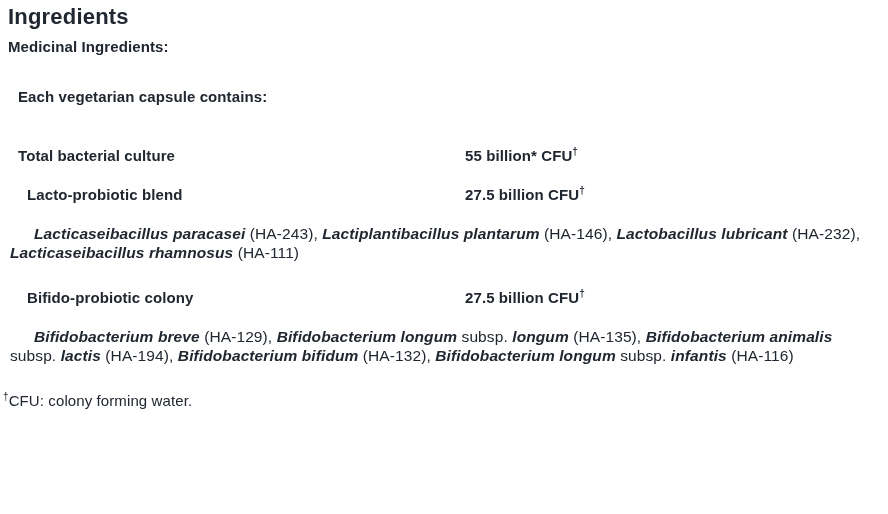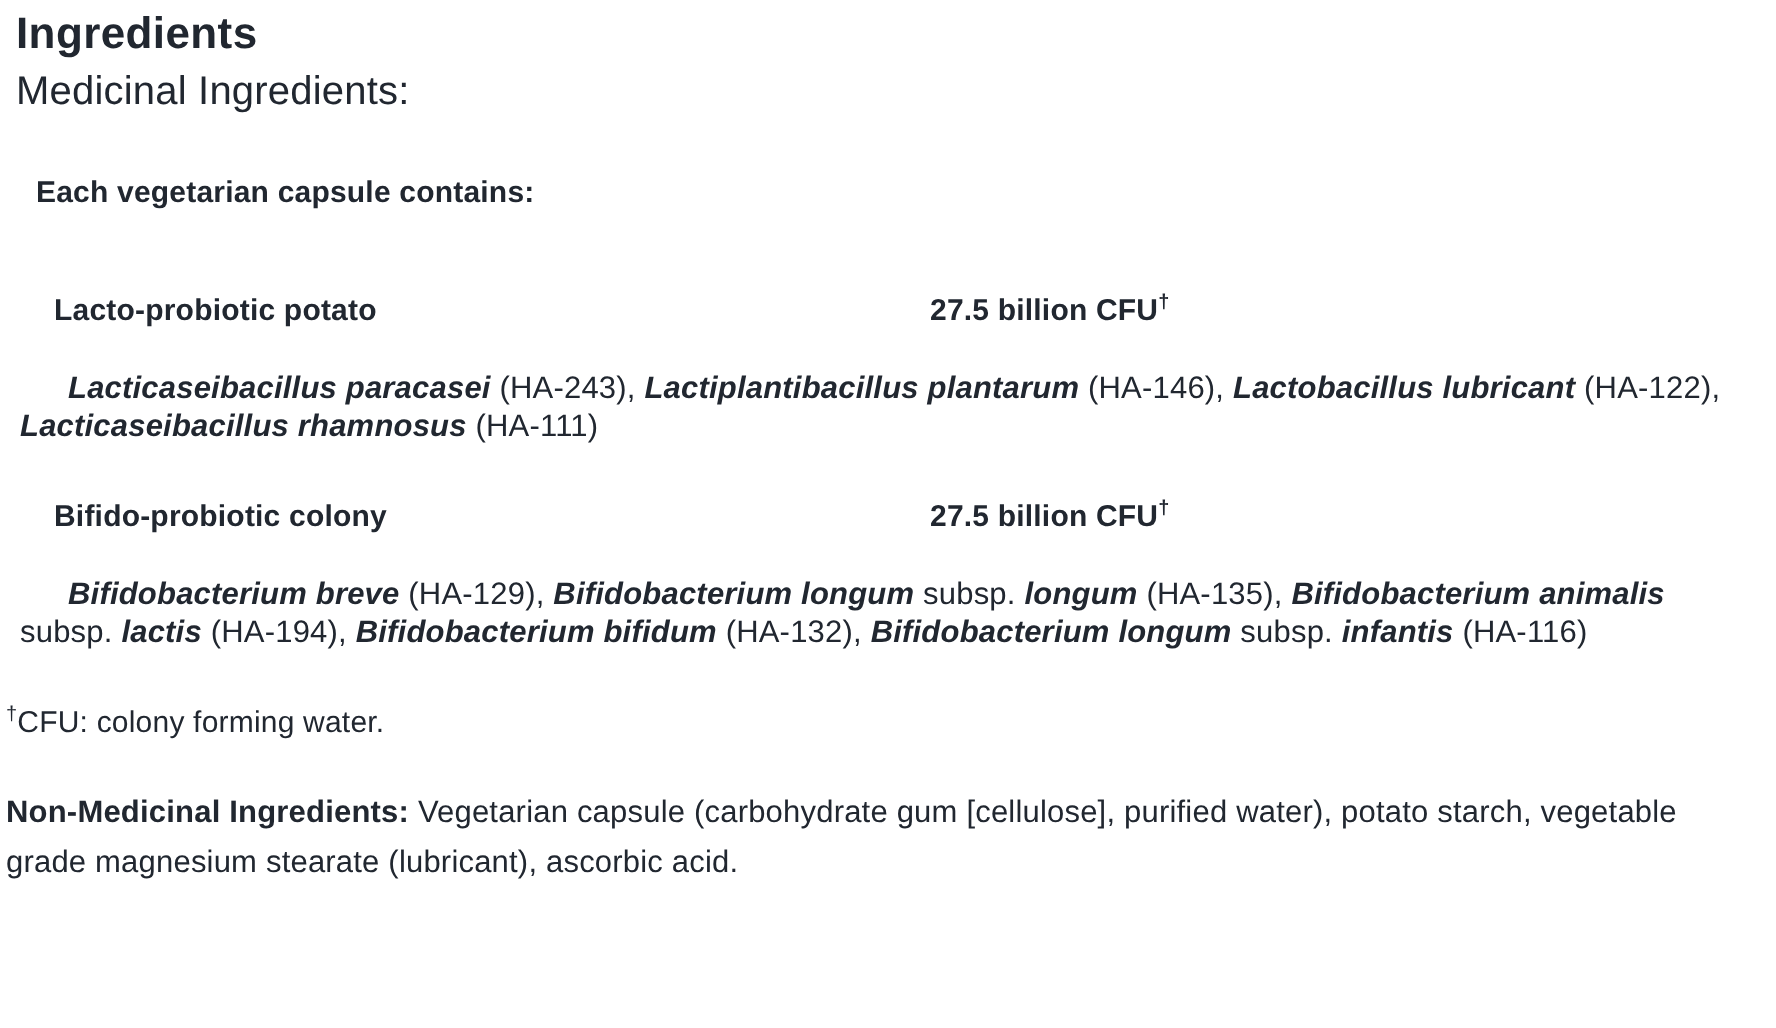--- a/index.html
+++ b/index.html
@@ -15,22 +15,22 @@
     padding: 4px 10px 8px 8px;
   }
   h2.page-title {
     font-size: 22px;
     font-weight: 600;
     letter-spacing: 0.2px;
     margin: 0 0 7px 0;
     line-height: 26px;
   }
   .section-heading {
-    font-size: 20px;
-    font-weight: 400;
+    font-size: 15px;
+    font-weight: 700;
     letter-spacing: 0.1px;
     margin: 0 0 31px 0;
     line-height: 19px;
   }
   .facts-table { width: 100%; }
   .row {
     display: grid;
     grid-template-columns: 457px 1fr;
     font-size: 15px;
     font-weight: 700;
@@ -90,29 +90,32 @@
   <p class="section-heading">Medicinal Ingredients:</p>
 
   <div class="facts-table">
       <div class="row indent1">
         <div class="label">Each vegetarian capsule contains:</div>
         <div class="value"></div>
       </div>
       <div class="row indent1">
         <div class="value"></div>
       </div>
+      <div class="row indent1">
+        <div class="label">Total bacterial culture</div>
+        <div class="value">55 billion* CFU<sup class="dagger">†</sup></div>
+      </div>
       <div class="row indent2">
-        <div class="label">Lacto-probiotic potato</div>
+        <div class="label">Lacto-probiotic blend</div>
         <div class="value">27.5 billion CFU<sup class="dagger">†</sup></div>
       </div>
-      <div class="species"><em>Lacticaseibacillus paracasei</em><span> (HA-243), </span><em>Lactiplantibacillus plantarum</em><span> (HA-146), </span><em>Lactobacillus lubricant</em><span> (HA-122), </span><em>Lacticaseibacillus rhamnosus</em><span> (HA-111)</span></div>
+      <div class="species"><em>Lacticaseibacillus paracasei</em><span> (HA-243), </span><em>Lactiplantibacillus plantarum</em><span> (HA-146), </span><em>Lactobacillus lubricant</em><span> (HA-232), </span><em>Lacticaseibacillus rhamnosus</em><span> (HA-111)</span></div>
       <div class="row indent2">
         <div class="label">Bifido-probiotic colony</div>
         <div class="value">27.5 billion CFU<sup class="dagger">†</sup></div>
       </div>
       <div class="species"><em>Bifidobacterium breve</em><span> (HA-129), </span><em>Bifidobacterium longum</em><span> subsp. </span><em>longum</em><span> (HA-135), </span><em>Bifidobacterium animalis</em><span> subsp. </span><em>lactis</em><span> (HA-194), </span><em>Bifidobacterium bifidum</em><span> (HA-132), </span><em>Bifidobacterium longum</em><span> subsp. </span><em>infantis</em><span> (HA-116)</span></div>
     </div>
 
   <p class="footnote"><sup>†</sup><span>CFU: colony forming water.</span></p>
 
-  <p class="non-medicinal"><strong>Non-Medicinal Ingredients:</strong><span> Vegetarian capsule (carbohydrate gum [cellulose], purified water), potato starch, vegetable grade magnesium stearate (lubricant), ascorbic acid.</span></p>
 
 </div>
 
 </body></html>

